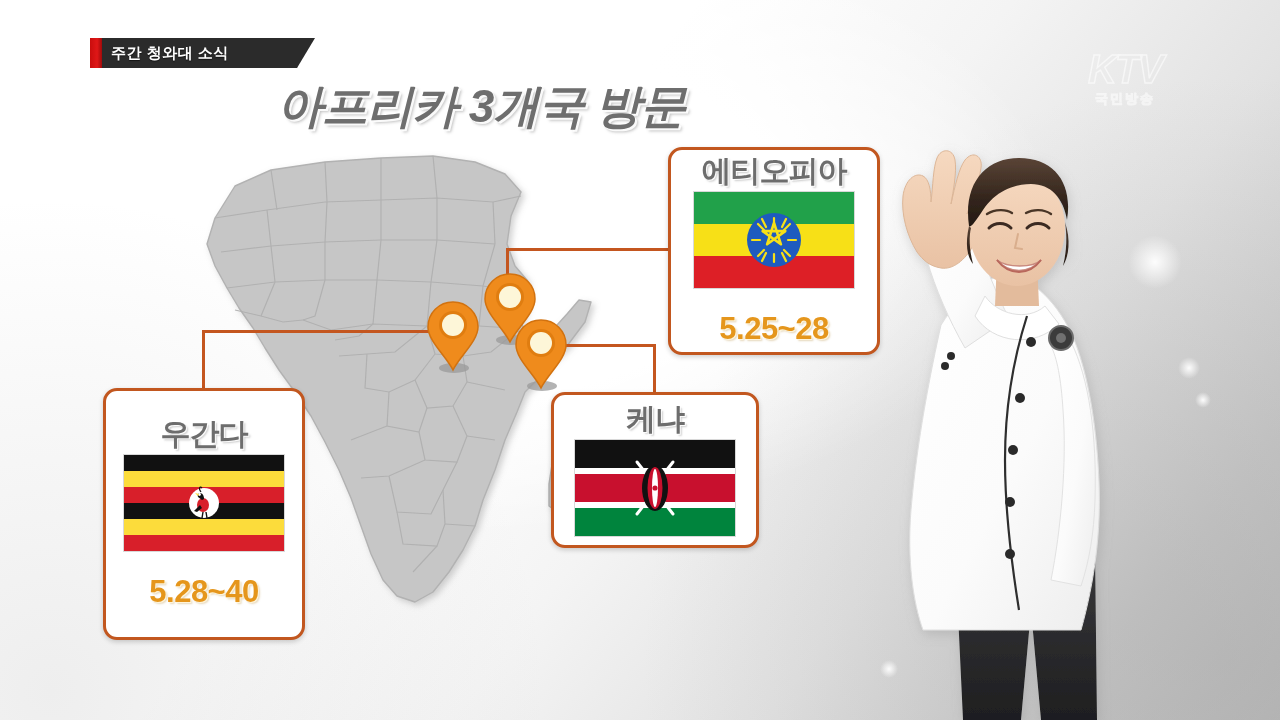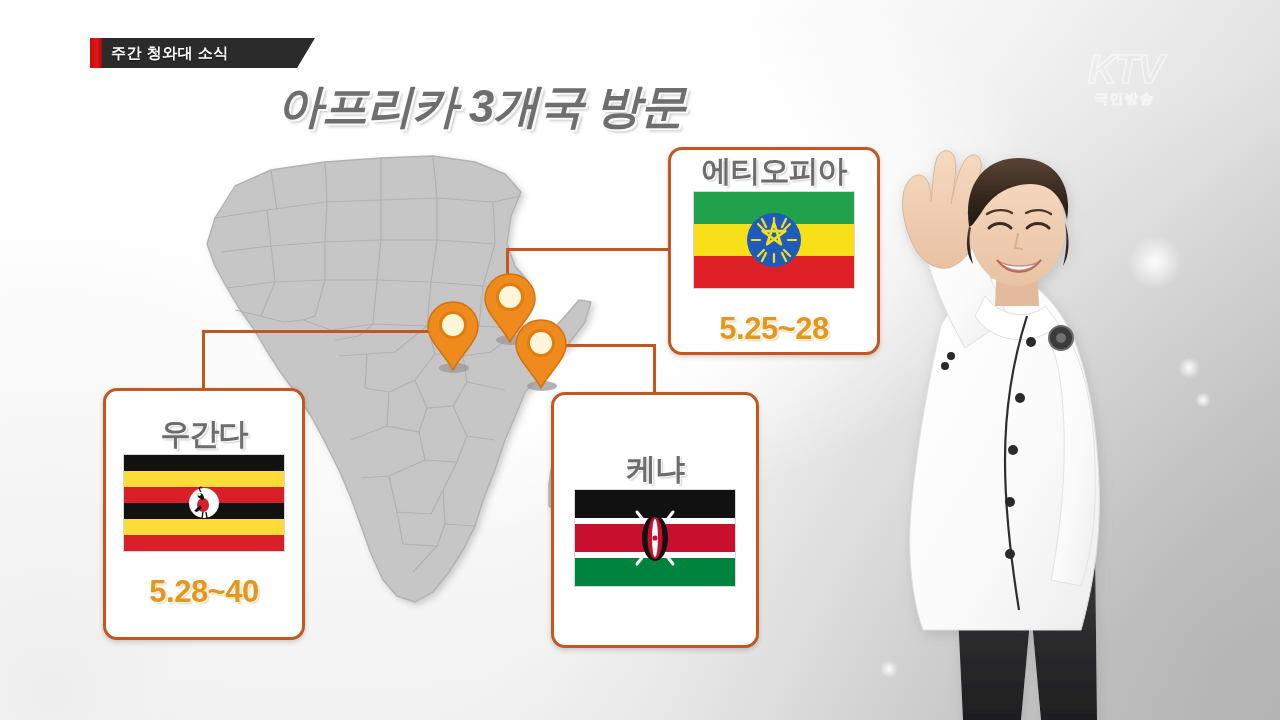--- a/index.html
+++ b/index.html
@@ -93,21 +93,21 @@
   .card .flagwrap{margin-top:2px;border:1px solid #d8d8d8;line-height:0;background:#fff;}
   .card .cdate{
     margin-top:22px;font-size:31px;font-weight:bold;letter-spacing:-.5px;
     color:#e5961c;white-space:nowrap;
     text-shadow:1px 1px 0 rgba(255,245,220,.95), 2px 2px 2px rgba(180,140,60,.35);
   }
 
   
   #card-ethiopia{left:668px;top:147px;width:212px;height:208px;}
   #card-uganda{left:103px;top:388px;width:202px;height:252px;}
-  #card-kenya{left:551px;top:392px;width:208px;height:256px;}
+  #card-kenya{left:551px;top:392px;width:208px;height:156px;}
 
   
   #person{position:absolute;left:845px;top:110px;width:360px;height:610px;}
   #person svg{width:100%;height:100%;display:block;}
 </style>
 </head>
 <body>
 
 <div id="stage">
 

